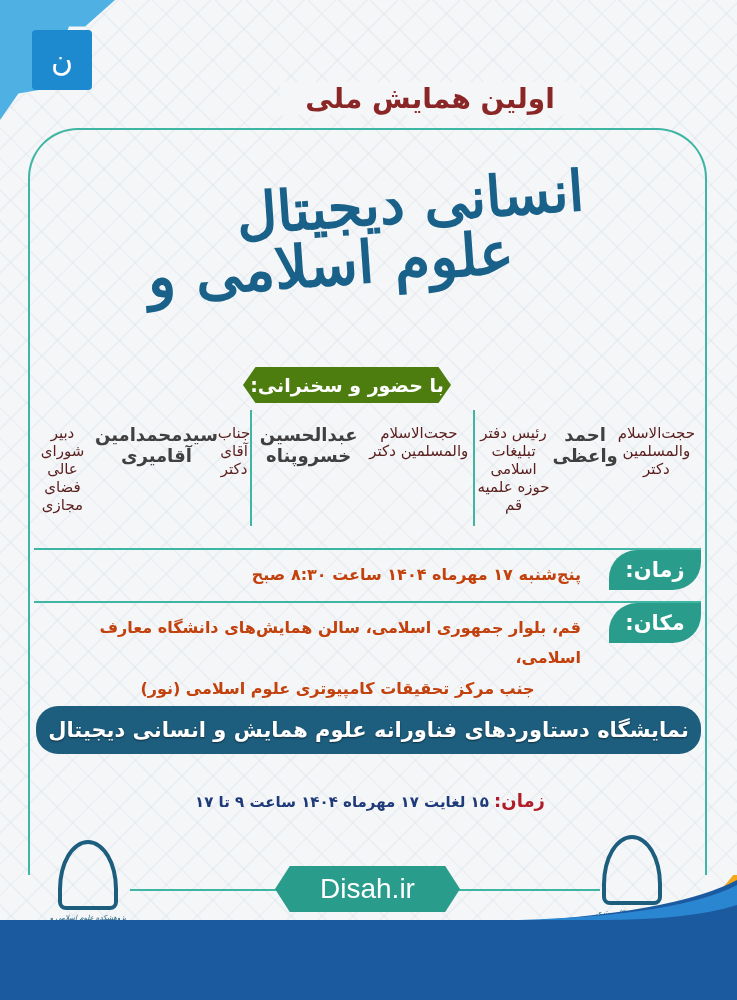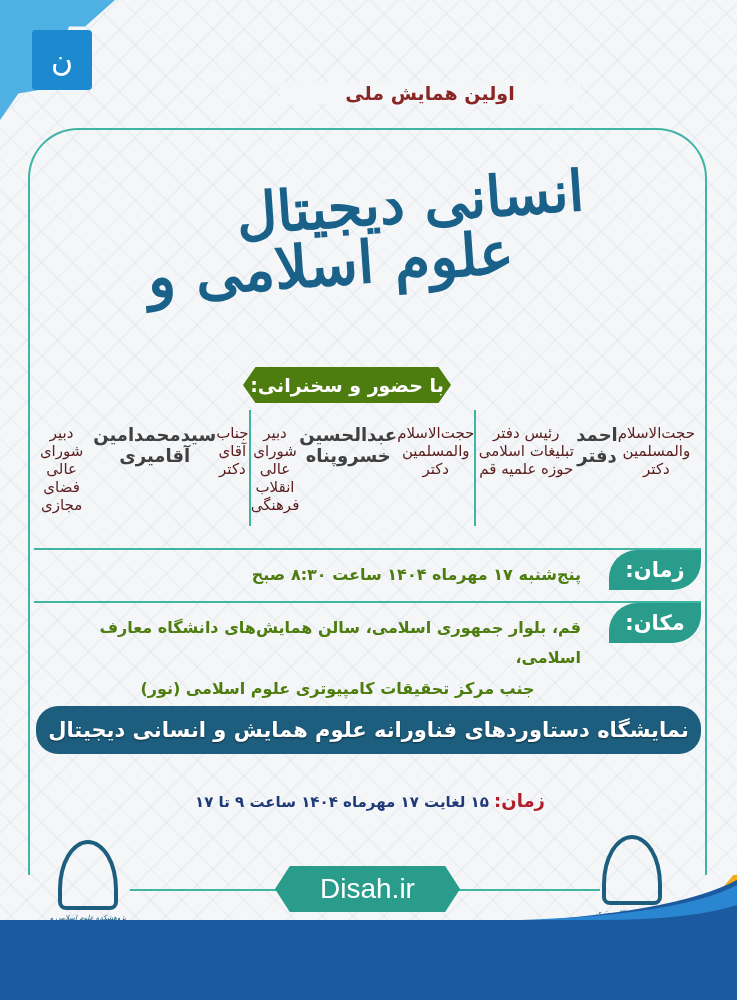--- a/index.html
+++ b/index.html
@@ -28,21 +28,21 @@
     display: flex; align-items: center; justify-content: center;
     color: #fff; font-size: 30px; font-family: "DejaVu Serif", serif;
   }
   .frame {
     position: absolute; left: 28px; right: 30px; top: 128px; bottom: 125px;
     border: 2px solid #3fb5a3; border-radius: 50px 50px 0 0;
     border-bottom: none;
   }
   .subtitle {
     position: absolute; top: 82px; left: 280px; width: 300px;
-    text-align: center; font-weight: bold; font-size: 19px; color: #8a2626;
+    text-align: center; font-weight: bold; font-size: 28px; color: #8a2626;
     background: #f4f6f8; padding: 0 6px;
   }
   .calligraphy {
     position: absolute; top: 120px; left: 60px; width: 580px; height: 230px;
     display: flex; flex-direction: column; align-items: center; justify-content: center;
     color: #1a6189; font-family: "DejaVu Serif", serif; font-weight: bold;
   }
   .calligraphy .line1 { font-size: 56px; line-height: 1.1; transform: rotate(-4deg); margin-right: -120px; }
   .calligraphy .line2 { font-size: 58px; line-height: 1.1; transform: rotate(-4deg); margin-left: -40px; }
   .speakers-badge {
@@ -68,21 +68,21 @@
     border-top: 2px solid #3fb5a3;
   }
   .info-row .tag {
     position: absolute; right: 0; top: 0;
     width: 92px; height: 40px; background: #2a9c8c; color: #fff;
     font-size: 21px; font-weight: bold; display: flex; align-items: center; justify-content: center;
     border-radius: 0 0 28px 0; border-top-left-radius: 28px;
   }
   .info-row .text {
     position: absolute; right: 120px; top: 10px; left: 0;
-    font-size: 16px; font-weight: bold; color: #4d7c0f; text-align: right; line-height: 1.9;
+    font-size: 16px; font-weight: bold; color: #c2410c; text-align: right; line-height: 1.9;
   }
   .row-time { top: 548px; height: 52px; }
   .row-place { top: 601px; height: 90px; }
   .row-place .text .l2 { display: block; text-align: center; padding-left: 60px; }
   .exhibit-banner {
     position: absolute; top: 706px; left: 36px; width: 665px; height: 48px;
     background: #1d5e7e; border-radius: 22px; color: #fff; font-weight: bold;
     font-size: 21px; display: flex; align-items: center; justify-content: center;
     text-shadow: 0 1px 2px rgba(0,0,0,0.5);
   }
@@ -127,27 +127,26 @@
 <div class="calligraphy">
   <div class="line1">انسانی دیجیتال</div>
   <div class="line2">علوم اسلامی و</div>
 </div>
 
 <div class="speakers-badge">با حضور و سخنرانی:</div>
 
 <div class="speakers">
   <div class="speaker">
     <div class="title">حجت‌الاسلام والمسلمین دکتر</div>
-    <div class="name">احمد دفتر</div>
+    <div class="name">احمد واعظی</div>
     <div class="role">رئیس دفتر تبلیغات اسلامی حوزه علمیه قم</div>
   </div>
   <div class="speaker">
     <div class="title">حجت‌الاسلام والمسلمین دکتر</div>
     <div class="name">عبدالحسین خسروپناه</div>
-    <div class="role">دبیر شورای عالی انقلاب فرهنگی</div>
   </div>
   <div class="speaker">
     <div class="title">جناب آقای دکتر</div>
     <div class="name">سیدمحمدامین آقامیری</div>
     <div class="role">دبیر شورای عالی فضای مجازی</div>
   </div>
 </div>
 
 <div class="info-row row-time">
   <div class="tag">زمان:</div>

